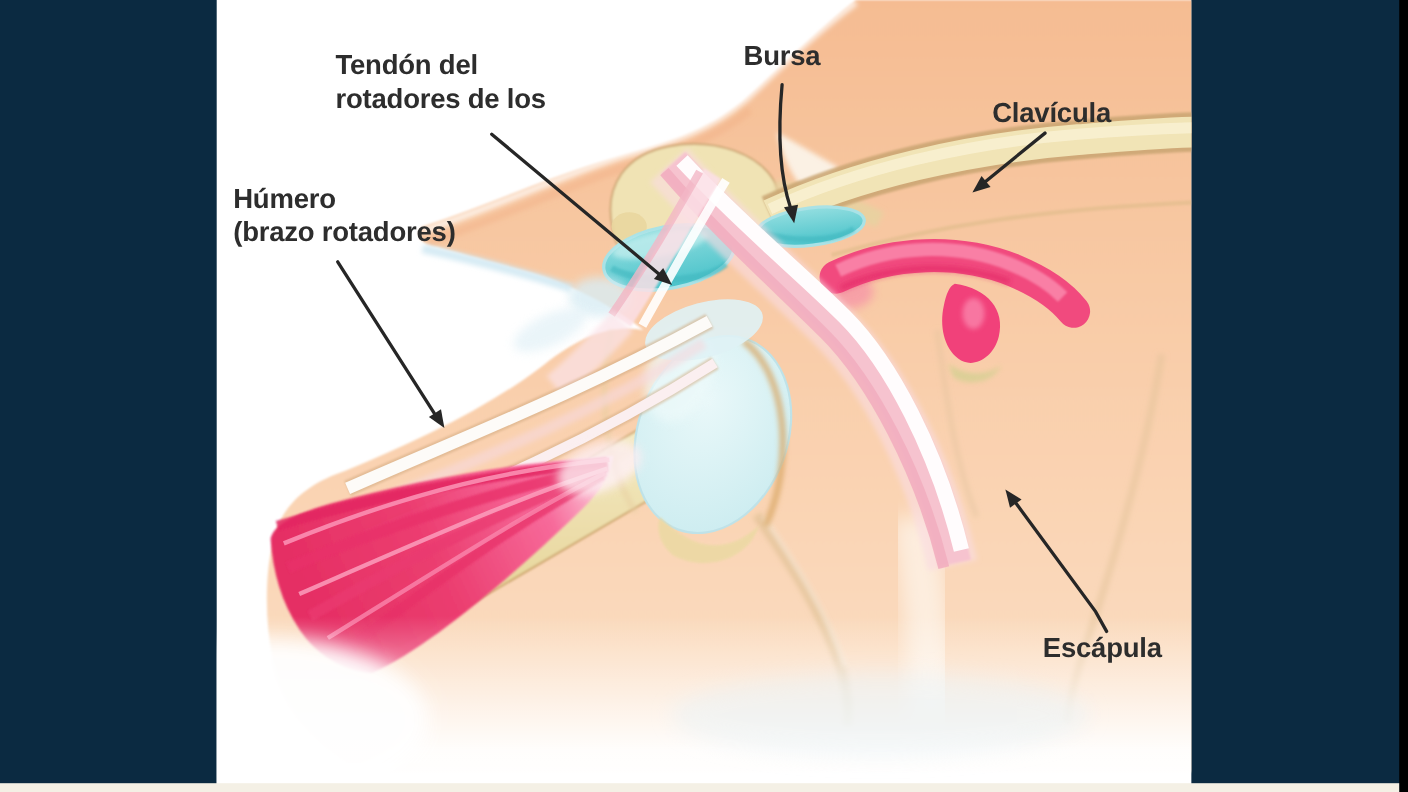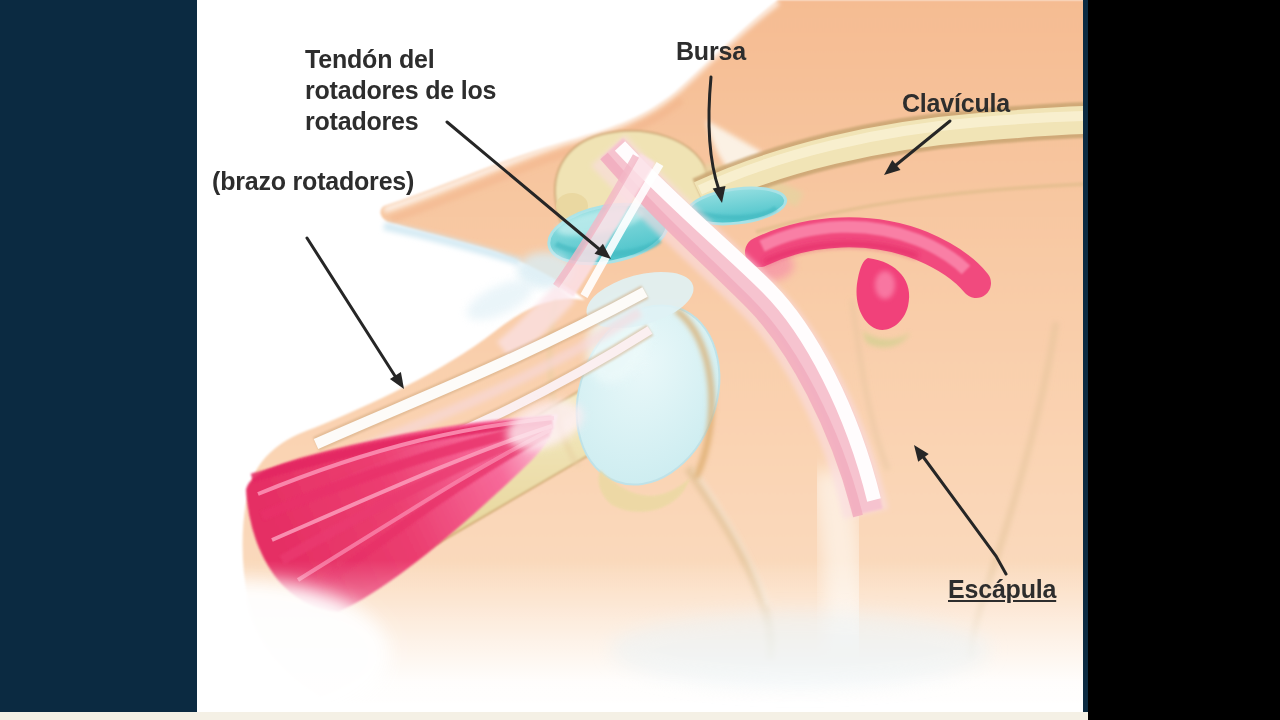--- a/index.html
+++ b/index.html
@@ -1,16 +1,16 @@
 <!DOCTYPE html>
 <html style="--backdrop: #0b2a41; --canvas: #ffffff; --bottom-strip: #f4f0e5; --label-color: #2d2d2d; --skin: #f8cba4; --bone: #efe2b0; --bone-outline: #cfa878; --cartilage-blue: #cdeef2; --bursa-teal: #62cfd0; --muscle-magenta: #f1487d; --muscle-deep-pink: #e8326b; --tendon-pink: #f5bcc9; --arrow-color: #262626;"><head>
 <meta charset="utf-8">
 <style>
   html,body{margin:0;padding:0;background:#000;}
-  .stage{position:relative;width:1088px;height:720px;overflow:hidden;
+  .stage{position:relative;width:1272px;height:720px;overflow:hidden;
          background:var(--backdrop,#0b2a41);
          font-family:"Liberation Sans",sans-serif;}
   .canvas-strip{position:absolute;left:197px;top:0;width:886px;height:713px;
                 background:var(--canvas,#ffffff);z-index:1;}
   svg.art{position:absolute;left:0;top:0;z-index:2;}
   .bottom-strip{position:absolute;left:0;bottom:0;width:1280px;height:8px;
                 background:var(--bottom-strip,#f4f0e5);z-index:3;}
   .label{position:absolute;z-index:4;color:var(--label-color,#2d2d2d);
          font-weight:700;font-size:25px;line-height:31px;
          letter-spacing:-0.2px;white-space:nowrap;}
@@ -193,33 +193,33 @@
       <path d="M307,238 L395,376"></path>
       <polygon fill="#262626" stroke="none" points="404,389 389.9,379 400.9,372"></polygon>
       <path d="M1006,574 L996,556 L924,458"></path>
       <polygon fill="#262626" stroke="none" points="914,445 928.7,454.1 918.2,461.7"></polygon>
     </g>
   </svg>
 
   <div class="label" style="left:305px;top:44px;">
     <div>Tendón del</div>
     <div>rotadores de los</div>
-    <div>rotadores</div>
   </div>
 
   <div class="label" style="left:676px;top:36px;">
     <div>Bursa</div>
   </div>
 
   <div class="label" style="left:902px;top:88px;">
     <div>Clavícula</div>
   </div>
 
   <div class="label tight" style="left:212px;top:166px;">
+    <div>Húmero</div>
     <div>(brazo rotadores)</div>
   </div>
 
-  <div class="label" style="left:948px;top:574px;text-decoration:underline;">
+  <div class="label" style="left:948px;top:574px;">
     <div>Escápula</div>
   </div>
 
   <div class="bottom-strip"></div>
 </div>
 
 </body></html>

